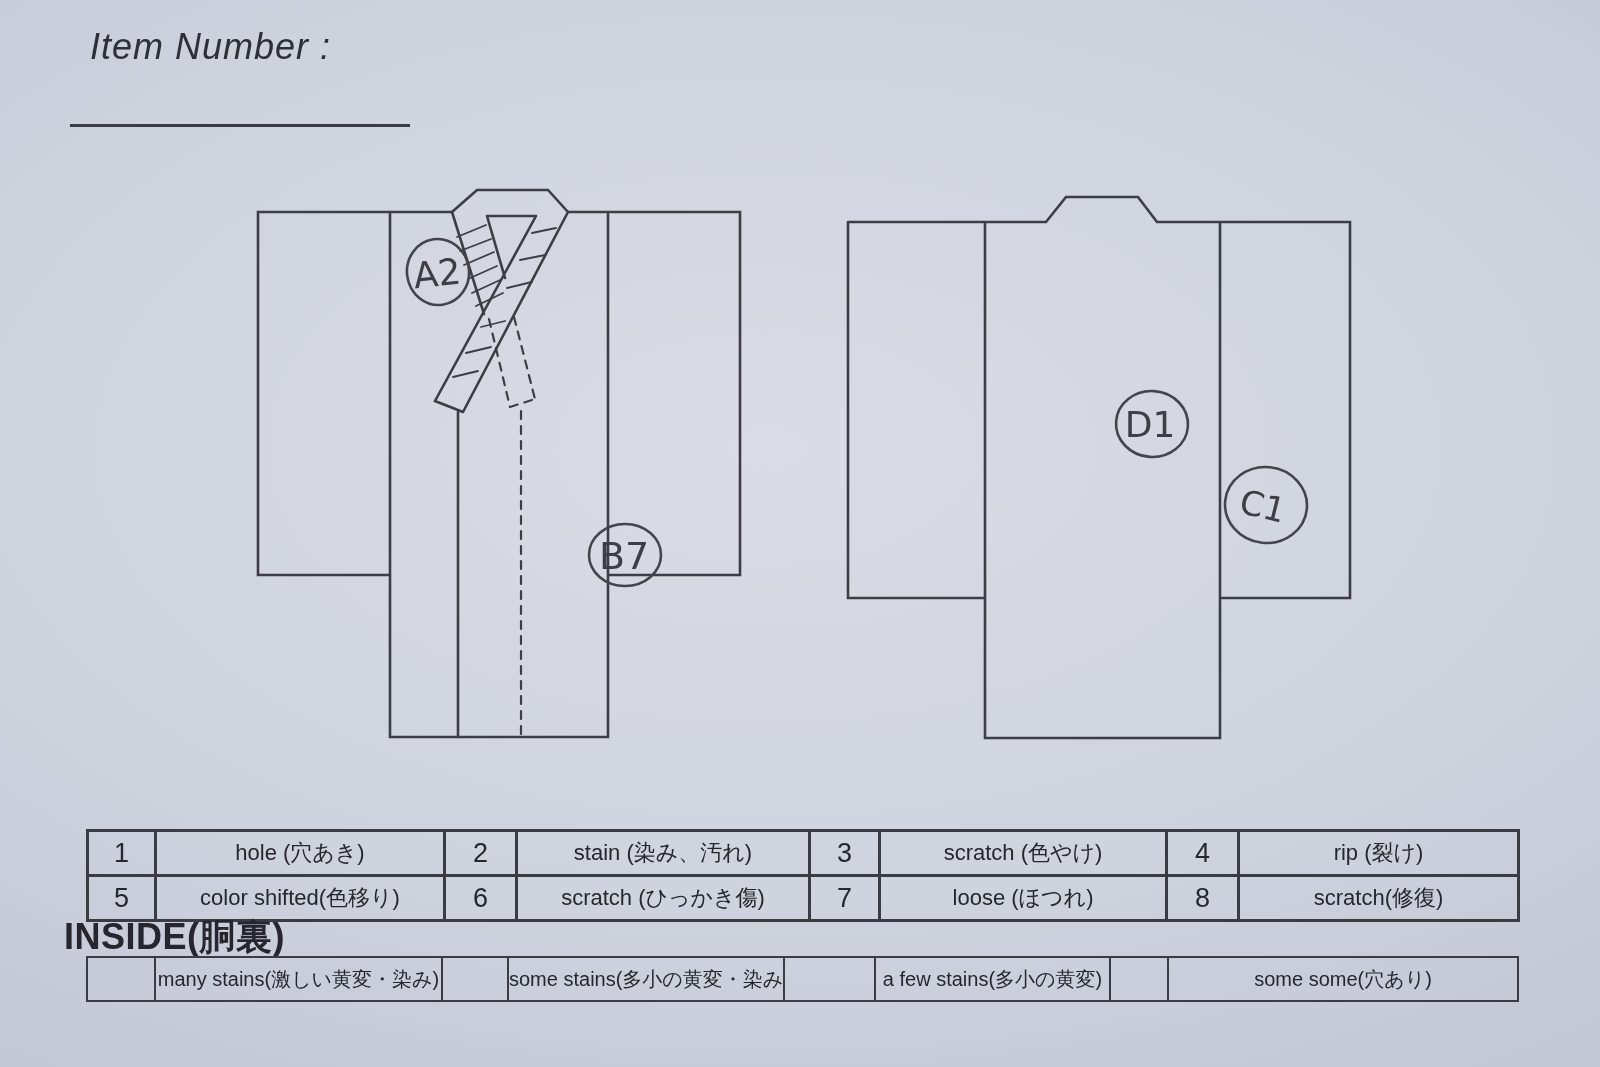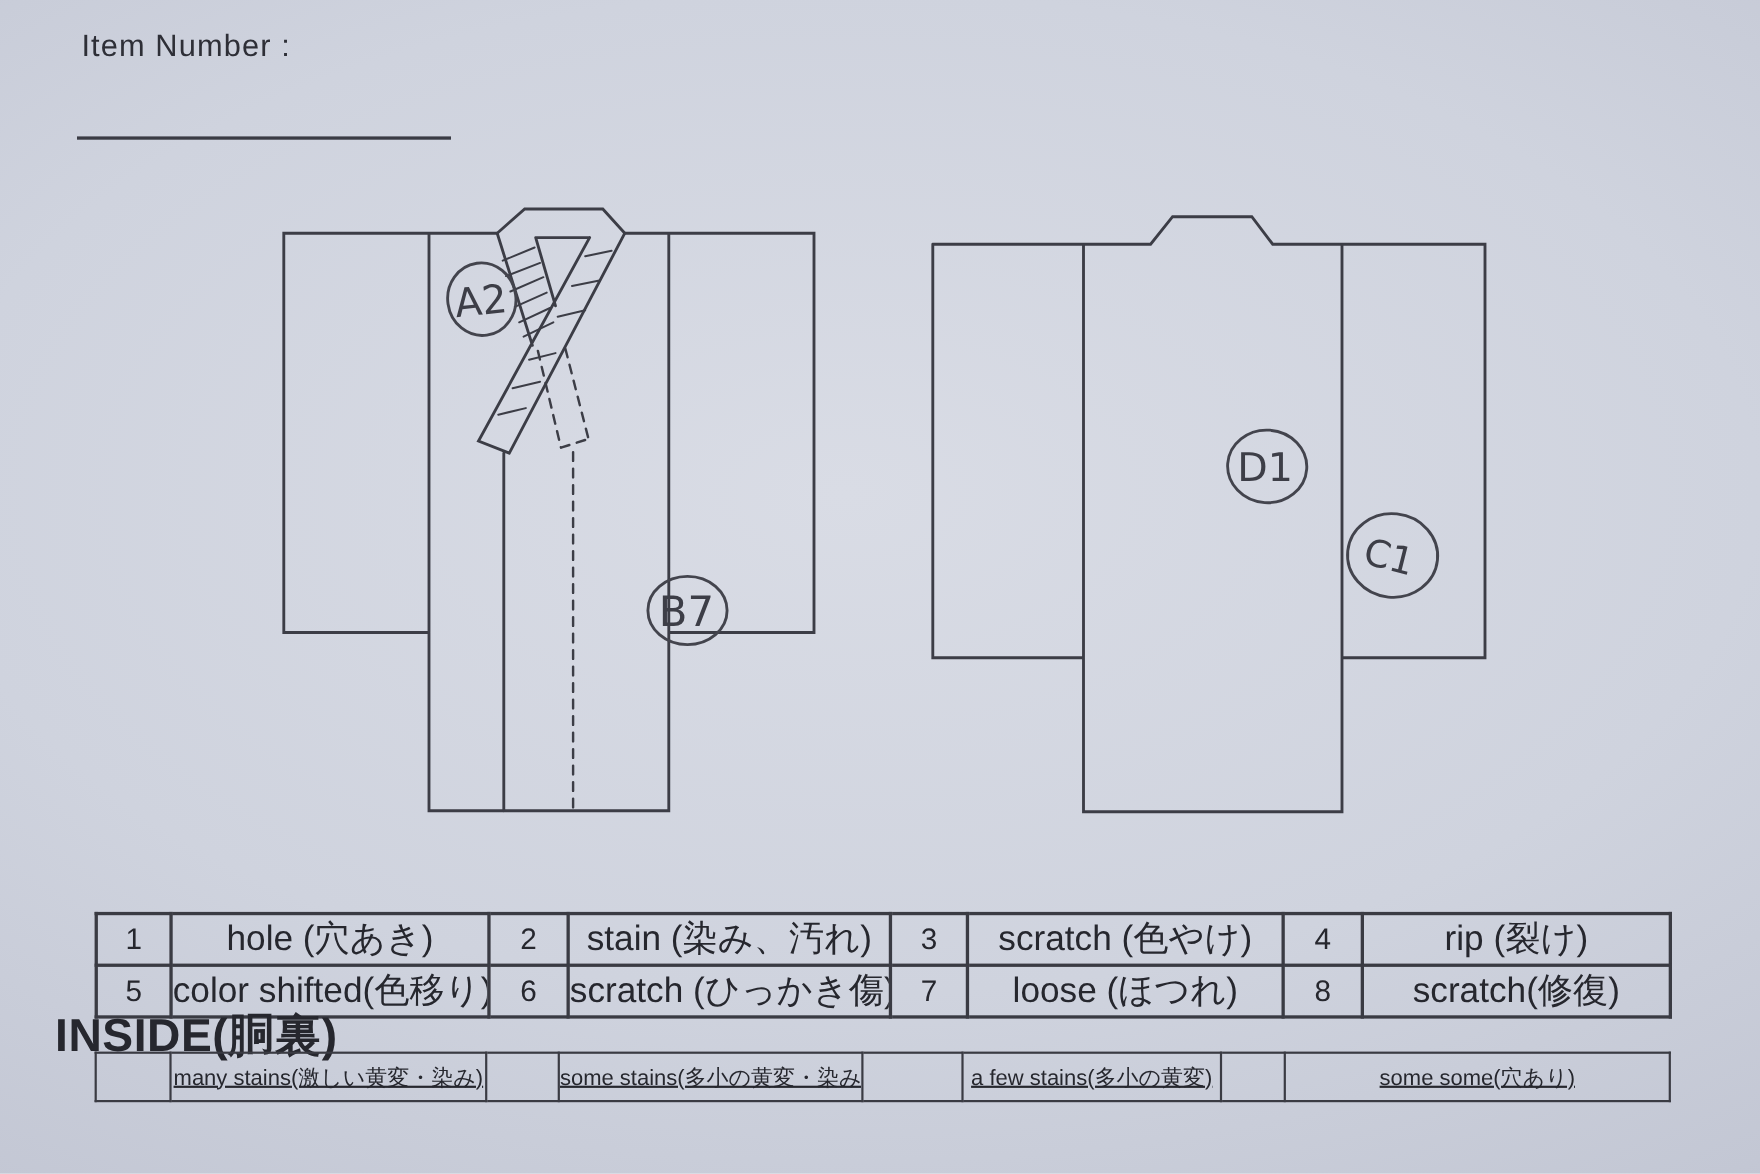--- a/index.html
+++ b/index.html
@@ -5,44 +5,44 @@
   html,body{margin:0;padding:0;}
   .sheet{
     position:relative;
     width:1600px;height:1067px;
     overflow:hidden;
     background:radial-gradient(ellipse 115% 95% at 48% 42%, #d9dce5 0%, #cfd3de 45%, #c3c7d4 75%, #b2b6c4 100%);
     font-family:"Liberation Sans","DejaVu Sans",sans-serif;
     color:#2a2b32;
   }
   .abs{position:absolute;}
-  .item-label{left:74px;top:26px;font-size:28px;letter-spacing:1px;color:#2e2f37;}
+  .item-label{left:90px;top:26px;font-size:36px;letter-spacing:1px;color:#2e2f37;font-style:italic;}
   .item-value{left:100px;top:64px;font-size:44px;letter-spacing:2px;word-spacing:22px;color:#26272e;}
   .item-underline{left:70px;top:124px;width:340px;height:3px;background:#3a3b44;}
   .diagram-svg{left:0;top:0;}
   .legend{
     position:absolute;left:86px;top:829px;width:1431px;
     border-collapse:collapse;table-layout:fixed;
   }
   .legend td{
     border:3px solid #3a3b43;height:42px;padding:0;
     text-align:center;vertical-align:middle;color:#26272e;
     overflow:hidden;white-space:nowrap;
   }
   .legend td.num{font-size:27px;}
-  .legend td.lbl{font-size:32px;}
-  .inside-heading{left:50px;top:913px;font-size:42px;font-weight:600;letter-spacing:0.5px;color:#26272e;}
+  .legend td.lbl{font-size:22px;}
+  .inside-heading{left:64px;top:913px;font-size:36px;font-weight:600;letter-spacing:0.5px;color:#26272e;}
   .inside-table{
     position:absolute;left:86px;top:956px;width:1431px;
     border-collapse:collapse;table-layout:fixed;
   }
   .inside-table td{
     border:2.5px solid #3a3b43;height:42px;padding:0;
     text-align:center;vertical-align:middle;color:#26272e;
-    font-size:20px;overflow:hidden;white-space:nowrap;text-decoration:underline;
+    font-size:20px;overflow:hidden;white-space:nowrap;
   }
 </style>
 </head>
 <body>
 
 <div class="sheet">
 
   <div class="abs item-label">Item Number :</div>
   <div class="abs item-underline"></div>
 

